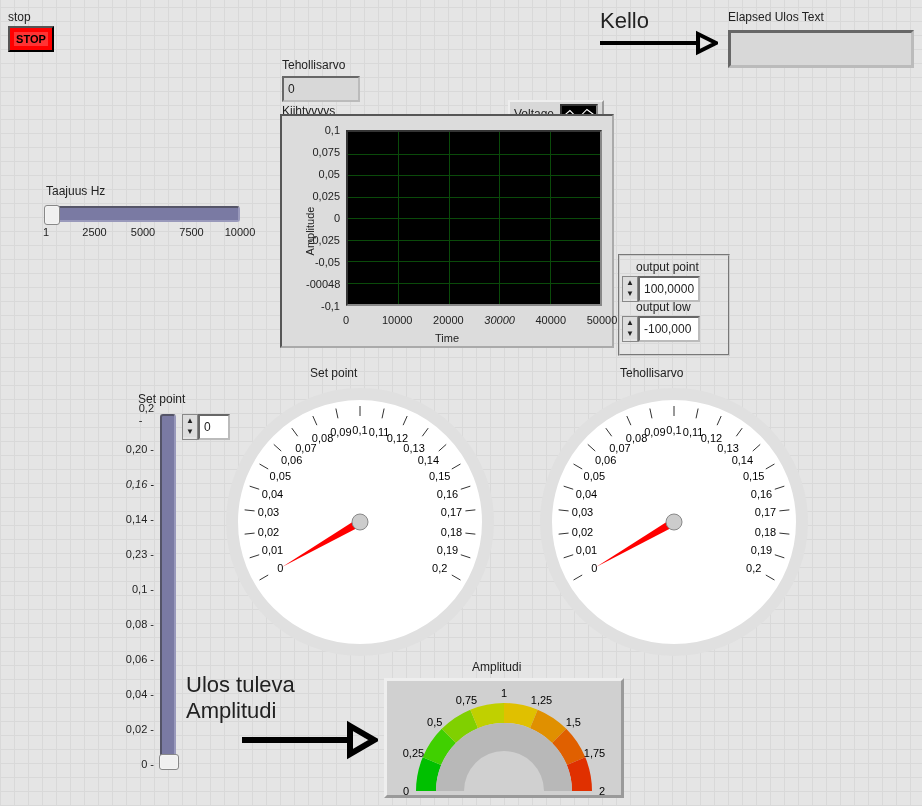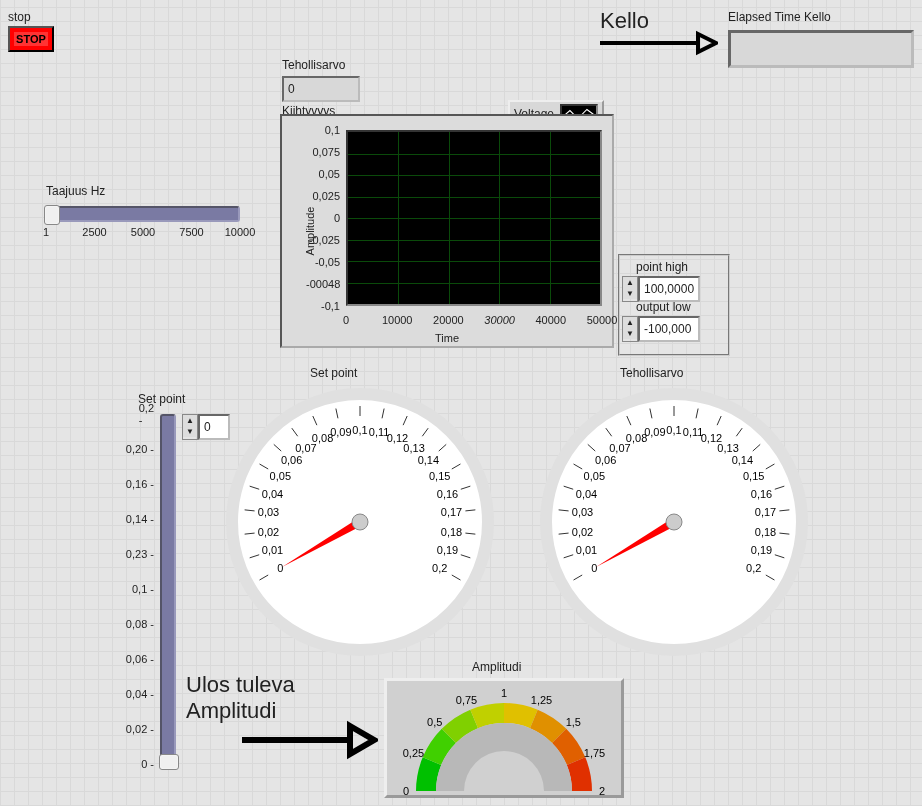--- a/index.html
+++ b/index.html
@@ -53,21 +53,21 @@
   <div class="stop-btn">
     <span>STOP</span>
   </div>
 
   <div class="label bigtext" style="left:600px;top:8px;">Kello</div>
   <svg class="arrow" style="left:598px;top:28px;" width="120" height="30">
     <line x1="2" y1="15" x2="100" y2="15" stroke="#000" stroke-width="4"></line>
     <polygon points="100,6 118,15 100,24" fill="none" stroke="#000" stroke-width="4"></polygon>
   </svg>
 
-  <div class="label" style="left:728px;top:10px;">Elapsed Time Kello</div>
+  <div class="label" style="left:728px;top:10px;">Elapsed Ulos Text</div>
   <div class="field-box" style="left:728px;top:30px;height:32px;border:3px inset #bbb;background:#d8d8d8;"></div>
 
   <div class="label" style="left:282px;top:58px;">Tehollisarvo</div>
   <div class="numeric" style="left:282px;top:76px;width:66px;background:#d8d8d8;">0</div>
 
   <div class="label" style="left:282px;top:104px;">Kiihtyvyys</div>
 
   <div class="legend" style="left:508px;top:100px;">
     <span>Voltage</span>
     <span class="swatch">
@@ -125,21 +125,21 @@
         <span style="left: 25%;">2500</span>
         <span style="left: 50%;">5000</span>
         <span style="left: 75%;">7500</span>
         <span style="left: 100%;">10000</span>
       </div>
   </div>
 
   <div class="frame" style="left:618px;top:254px;width:96px;height:86px;padding:6px;">
     
   </div>
-  <div class="label" style="left:636px;top:260px;">point high</div>
+  <div class="label" style="left:636px;top:260px;">output point</div>
   <div class="spin-numeric" style="left:622px;top:276px;">
     <div class="spin-btns">
         <div>▲</div>
         <div>▼</div>
       </div>
     <div class="spin-field">100,0000</div>
   </div>
   <div class="label" style="left:636px;top:300px;">output low</div>
   <div class="spin-numeric" style="left:622px;top:316px;">
     <div class="spin-btns">
@@ -150,21 +150,21 @@
   </div>
 
   <div class="label" style="left:138px;top:392px;">Set point</div>
   <div class="v-slider" style="left:160px;top:414px;">
     <div class="track" style="height:350px;">
         <div class="thumb"></div>
       </div>
     <div class="ticks" id="setpoint-ticks" style="height: 350px;">
         <span style="bottom: 100%; margin-left: 33px;">0,2 -</span>
         <span style="bottom: 90%;">0,20 -</span>
-        <span style="bottom: 80%;">0,16 -</span>
+        <span style="bottom: 80%; font-style: italic;">0,16 -</span>
         <span style="bottom: 70%;">0,14 -</span>
         <span style="bottom: 60%;">0,23 -</span>
         <span style="bottom: 50%;">0,1 -</span>
         <span style="bottom: 40%;">0,08 -</span>
         <span style="bottom: 30%;">0,06 -</span>
         <span style="bottom: 20%;">0,04 -</span>
         <span style="bottom: 10%;">0,02 -</span>
         <span style="bottom: 0%;">0 -</span>
       </div>
   </div>

